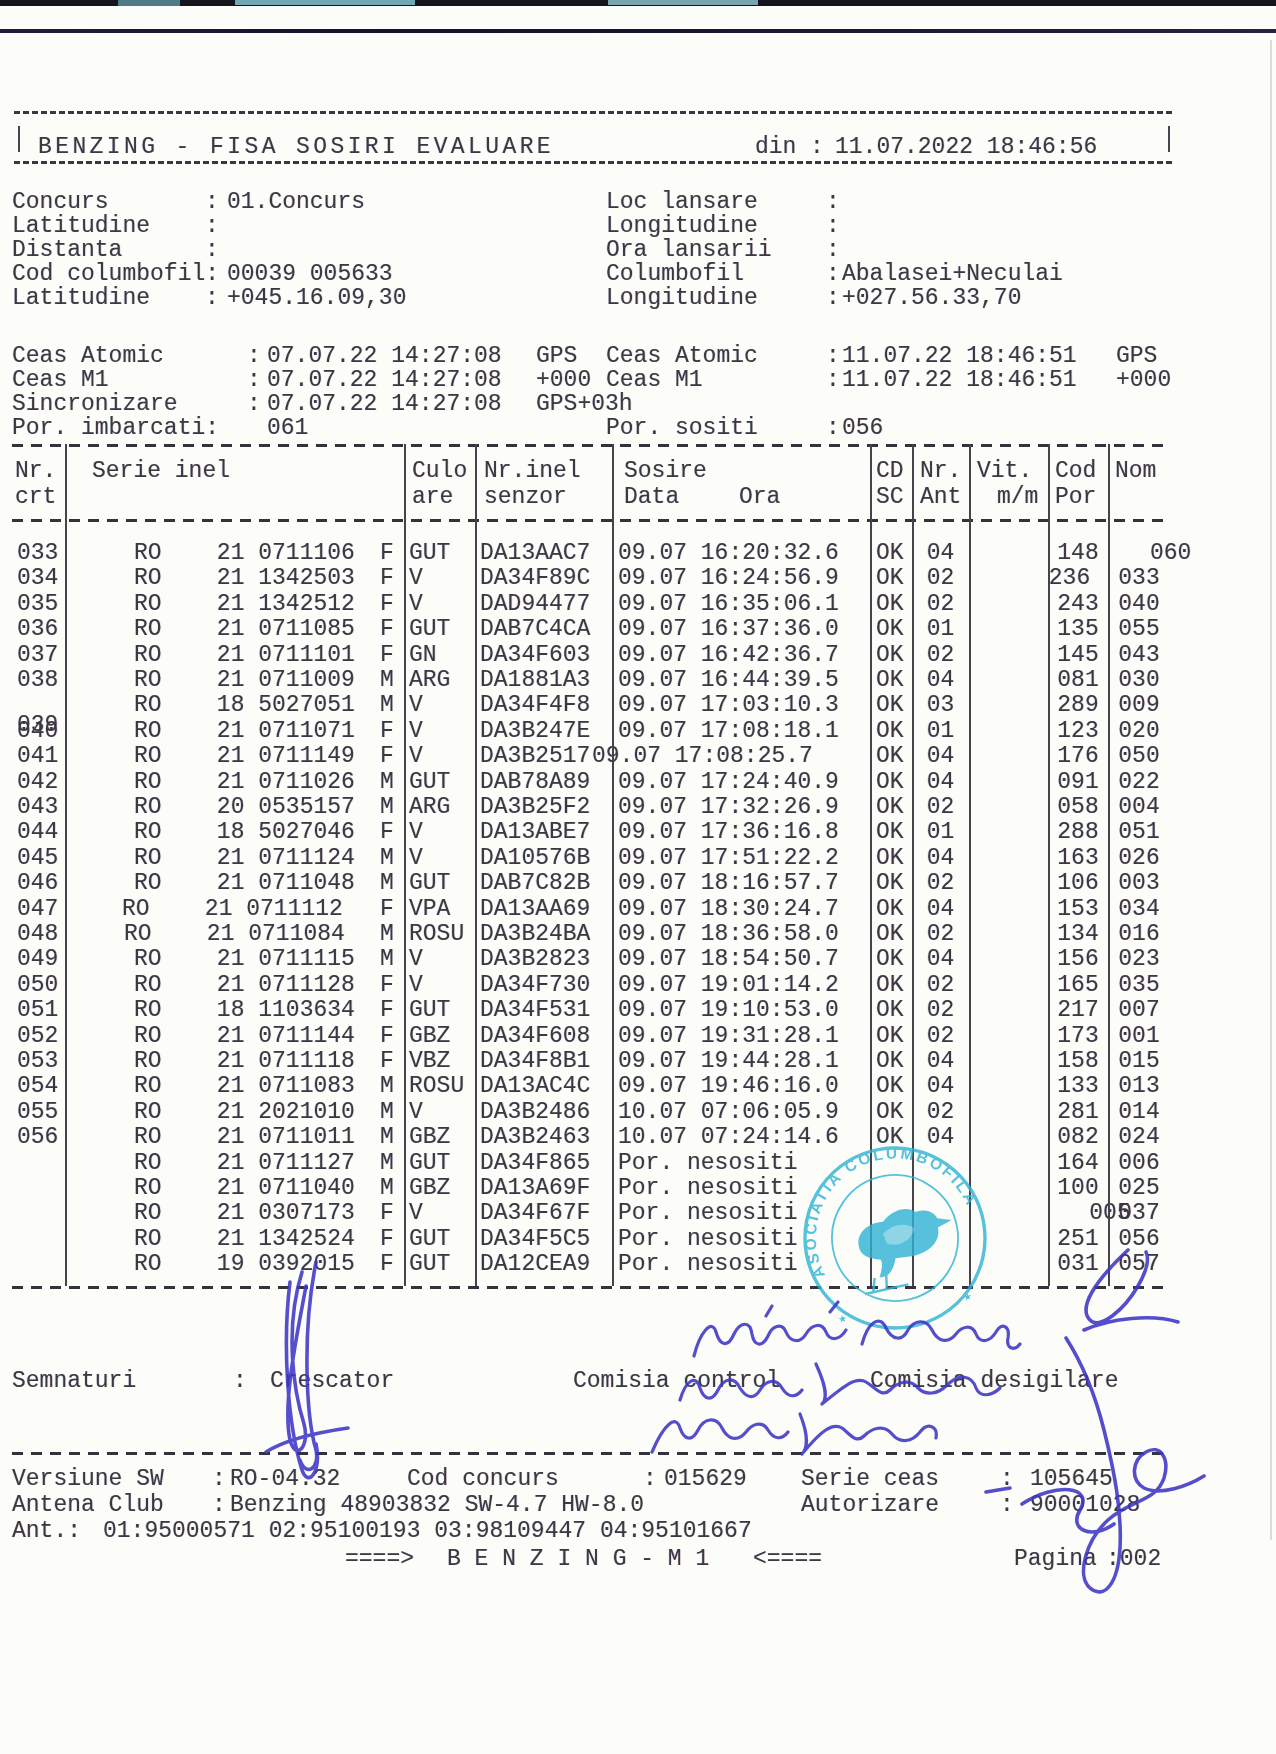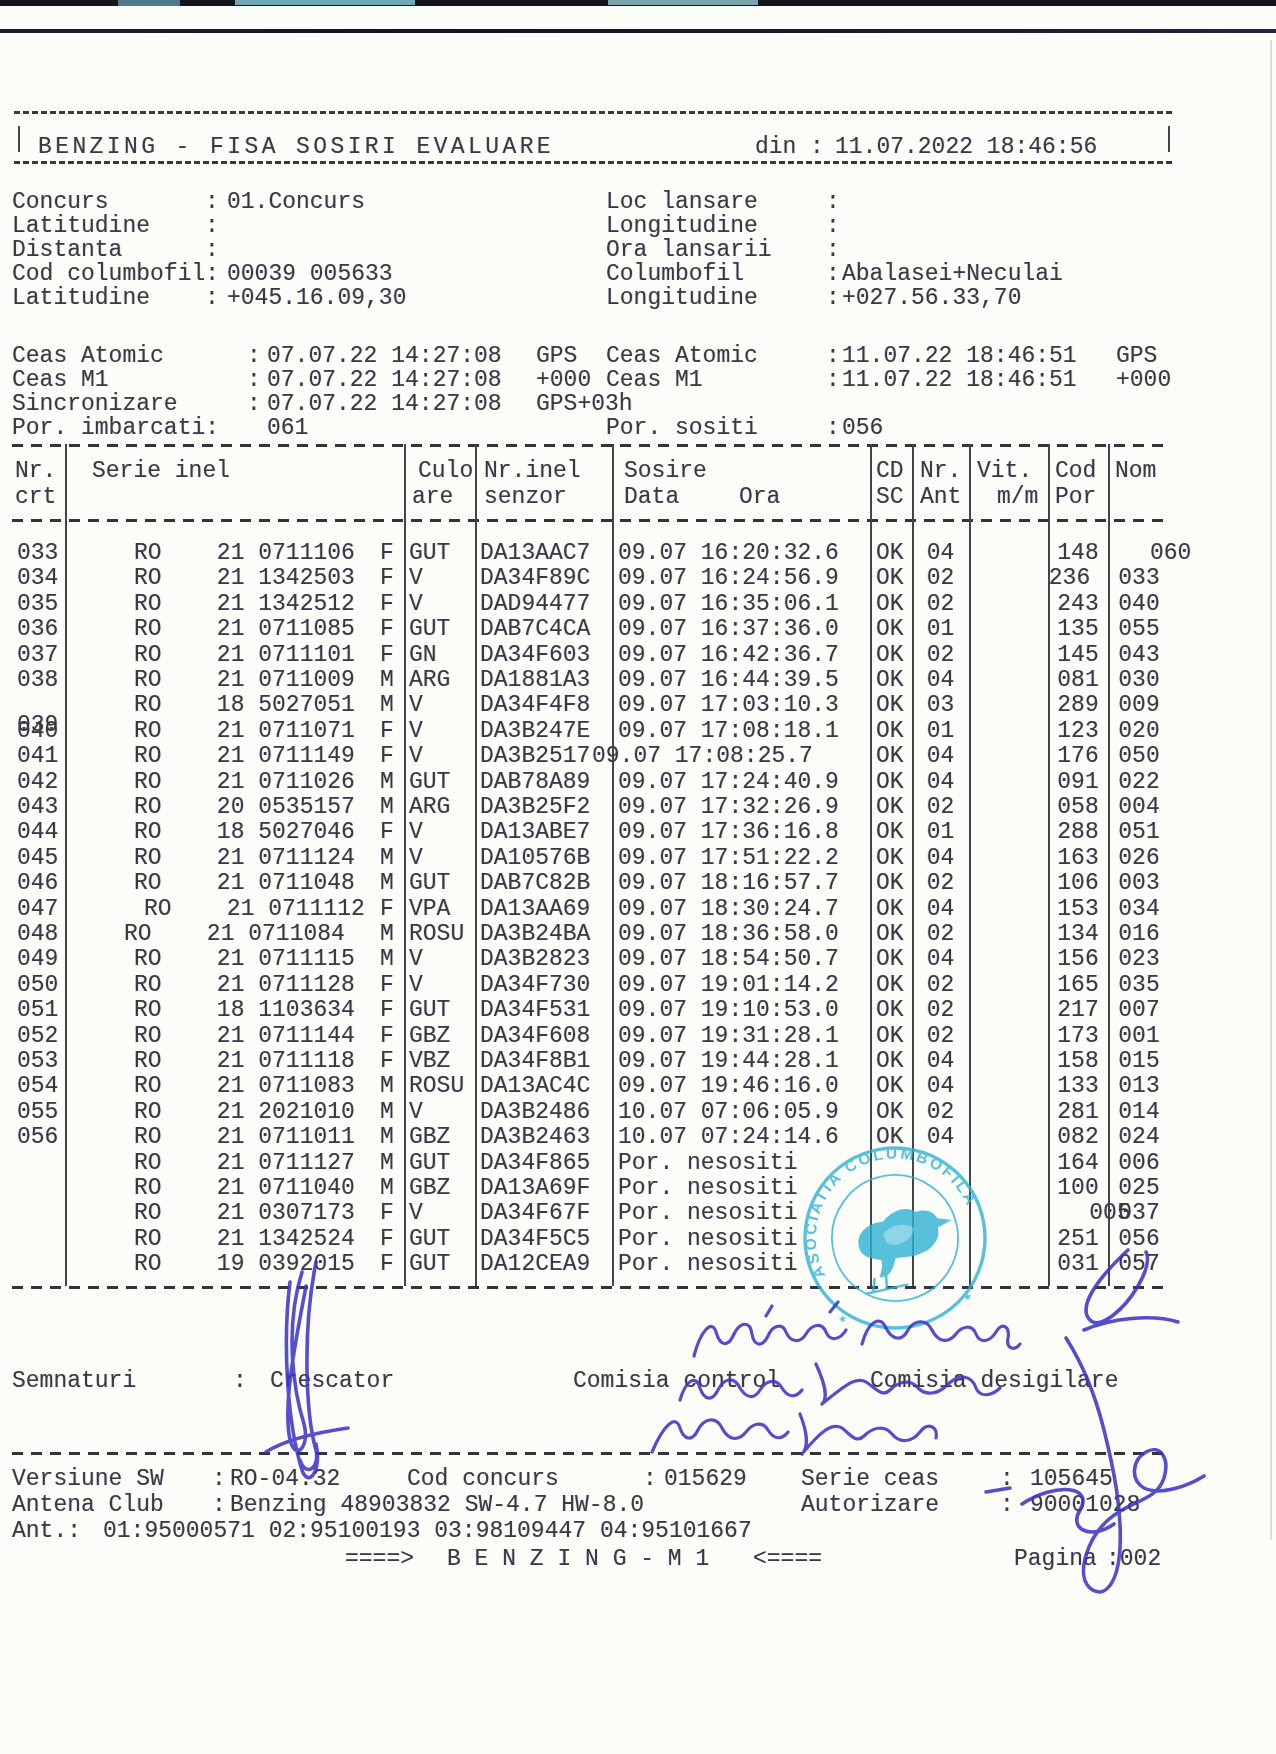--- a/index.html
+++ b/index.html
@@ -134,21 +134,21 @@
       </div>
 
     <div id="table-area">
       <div class="dashline" style="top:444px;"></div>
       <div class="dashline" style="top:519px;"></div>
       <div class="dashline" style="top:1286px;"></div>
       <div id="table-head">
           <div class="line" style="top: 458px;">
             <span class="txt" style="left: 3px;">Nr.</span>
             <span class="txt" style="left: 80px;">Serie inel</span>
-            <span class="txt" style="left: 400px; margin-left: 6px;">Culo</span>
+            <span class="txt" style="left: 400px;">Culo</span>
             <span class="txt" style="left: 472px;">Nr.inel</span>
             <span class="txt" style="left: 612px;">Sosire</span>
             <span class="txt" style="left: 864px;">CD</span>
             <span class="txt" style="left: 908px;">Nr.</span>
             <span class="txt" style="left: 965px;">Vit.</span>
             <span class="txt" style="left: 1043px;">Cod</span>
             <span class="txt" style="left: 1103px;">Nom</span>
           </div>
           <div class="line" style="top: 484px;">
             <span class="txt" style="left: 3px;">crt</span>
@@ -326,21 +326,21 @@
             <span class="txt" style="left: 397px;">GUT</span>
             <span class="txt" style="left: 468px;">DAB7C82B</span>
             <span class="txt" style="left: 606px;">09.07 18:16:57.7</span>
             <span class="txt" style="left: 864px;">OK</span>
             <span class="txt" style="left: 900px; width: 57px; text-align: center;">02</span>
             <span class="txt" style="left: 1036px; width: 60px; text-align: center;">106</span>
             <span class="txt" style="left: 1096px; width: 62px; text-align: center;">003</span>
           </div>
           <div class="trow" style="top: 895.6px;">
             <span class="txt" style="left: 5px;">047</span>
-            <span class="txt" style="left: 53px; padding-left: 10px;">     RO    21 0711112</span>
+            <span class="txt" style="left: 41px;">     RO    21 0711112</span>
             <span class="txt" style="left: 368px;">F</span>
             <span class="txt" style="left: 397px;">VPA</span>
             <span class="txt" style="left: 468px;">DA13AA69</span>
             <span class="txt" style="left: 606px;">09.07 18:30:24.7</span>
             <span class="txt" style="left: 864px;">OK</span>
             <span class="txt" style="left: 900px; width: 57px; text-align: center;">04</span>
             <span class="txt" style="left: 1036px; width: 60px; text-align: center;">153</span>
             <span class="txt" style="left: 1096px; width: 62px; text-align: center;">034</span>
           </div>
           <div class="trow" style="top: 921px;">

